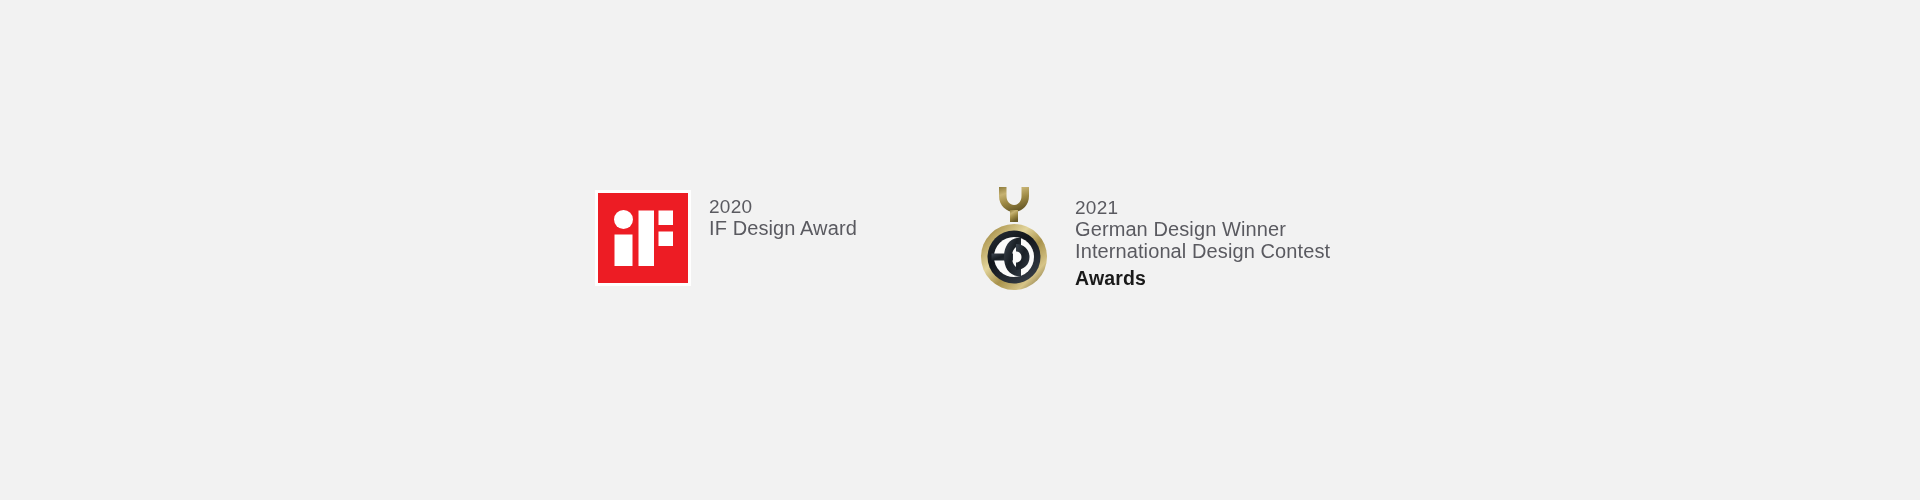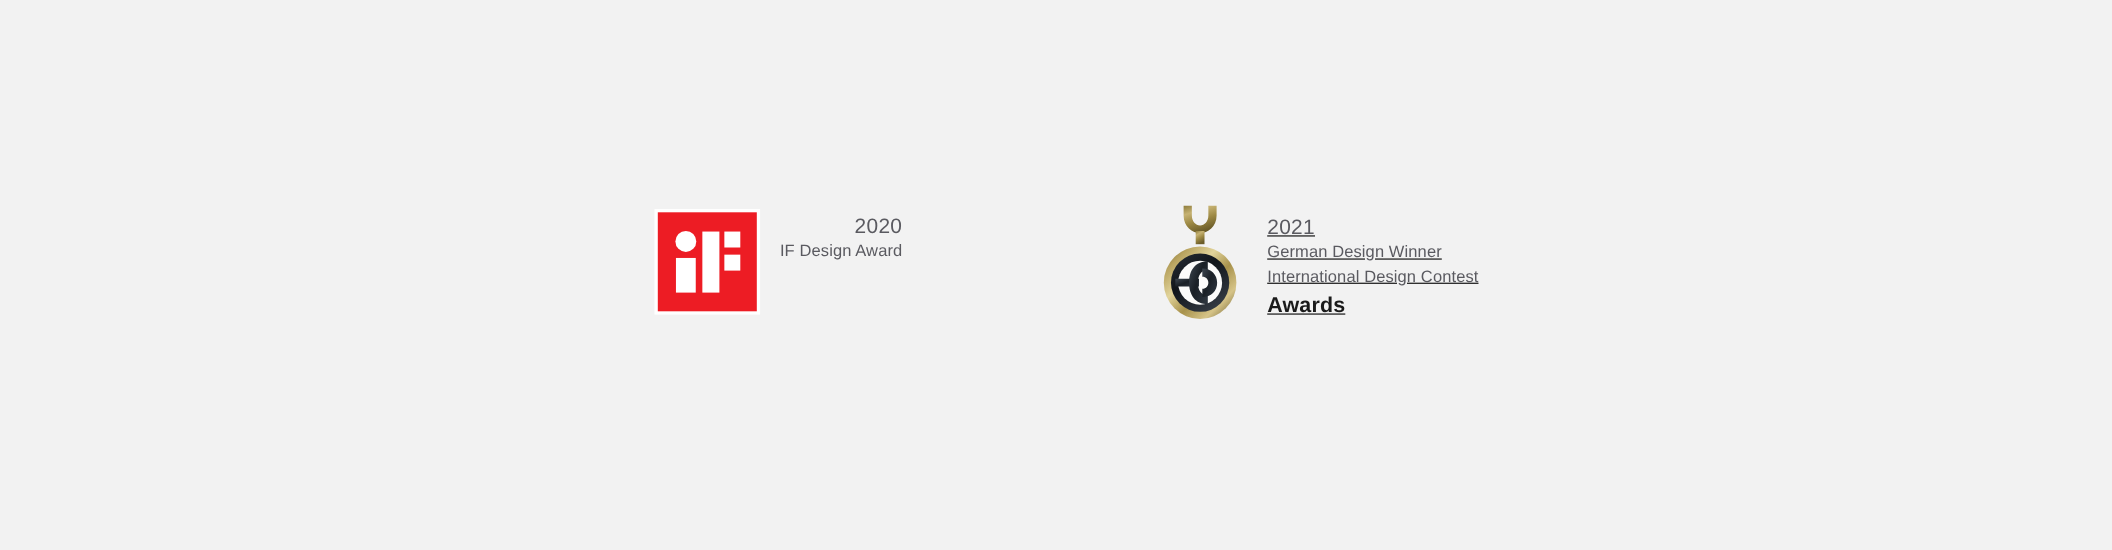--- a/index.html
+++ b/index.html
@@ -23,32 +23,32 @@
   }
 
   
   .badge {
     position: absolute;
     display: flex;
     align-items: flex-start;
     gap: 0;
   }
   #badge-if-design-award   { left: 595px; top: 190px; }
-  #badge-german-design-awards { left: 1057px; top: 182px; text-decoration: underline; }
+  #badge-german-design-awards { left: 980px; top: 182px; }
 
   .badge-text {
     display: flex;
     flex-direction: column;
     padding-top: 6px;
   }
-  #badge-if-design-award .badge-text      { margin-left: 18px; text-align: right; }
+  #badge-if-design-award .badge-text      { margin-left: 18px; }
   #badge-german-design-awards .badge-text { margin-left: 27px; padding-top: 15px; }
 
   .badge-line {
-    font-size: 15px;
+    font-size: 20px;
     line-height: 21.5px;
     letter-spacing: 0.1px;
     color: #5a5a60;
     white-space: nowrap;
     font-weight: 400;
   }
   .badge-year {
     font-size: 19px;
     line-height: 22px;
     letter-spacing: 0.3px;

